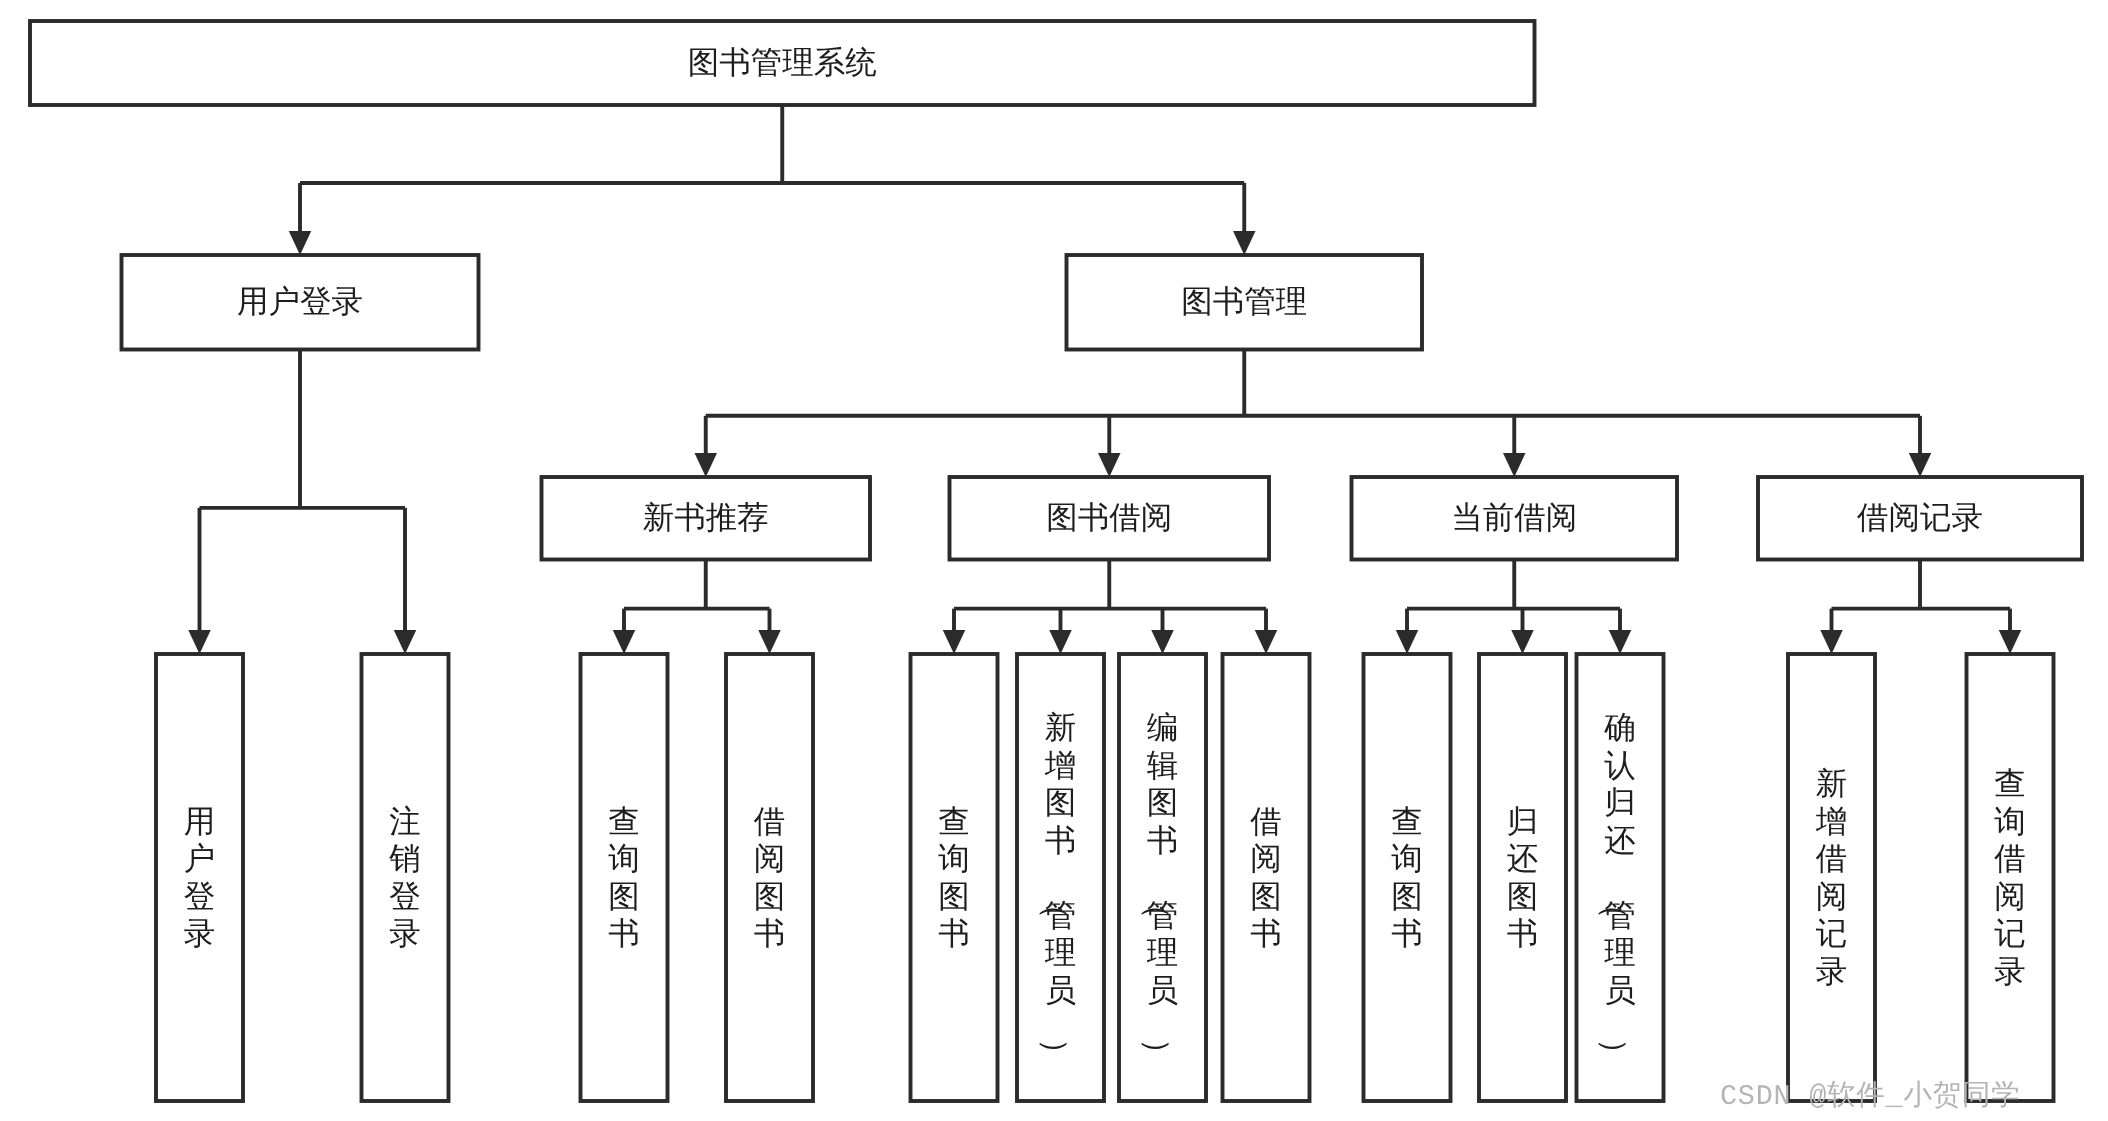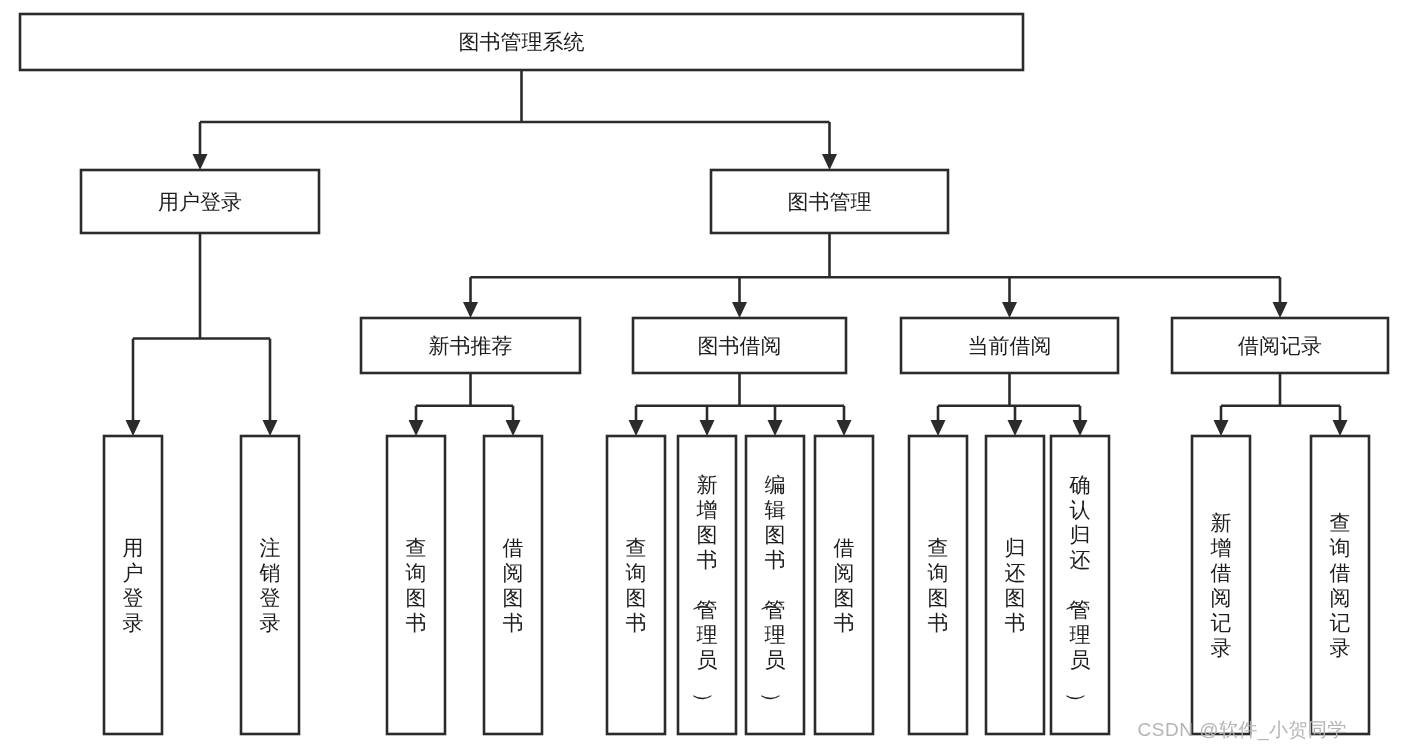--- a/index.html
+++ b/index.html
@@ -51,21 +51,21 @@
   .node-label-v {
     font-family: "DejaVu Sans", "Liberation Sans", sans-serif;
     font-size: 21px;
     fill: #1d1d1d;
     text-anchor: middle;
   }
   .watermark {
     position: absolute;
     right: 8px;
     bottom: 4px;
-    font-family: Liberation Sans, sans-serif;
+    font-family: Liberation Mono, monospace;
     font-size: 19px;
     color: #b4b4b4;
     letter-spacing: 0.5px;
     white-space: nowrap;
     user-select: none;
   }
 </style>
 </head>
 <body>
 

